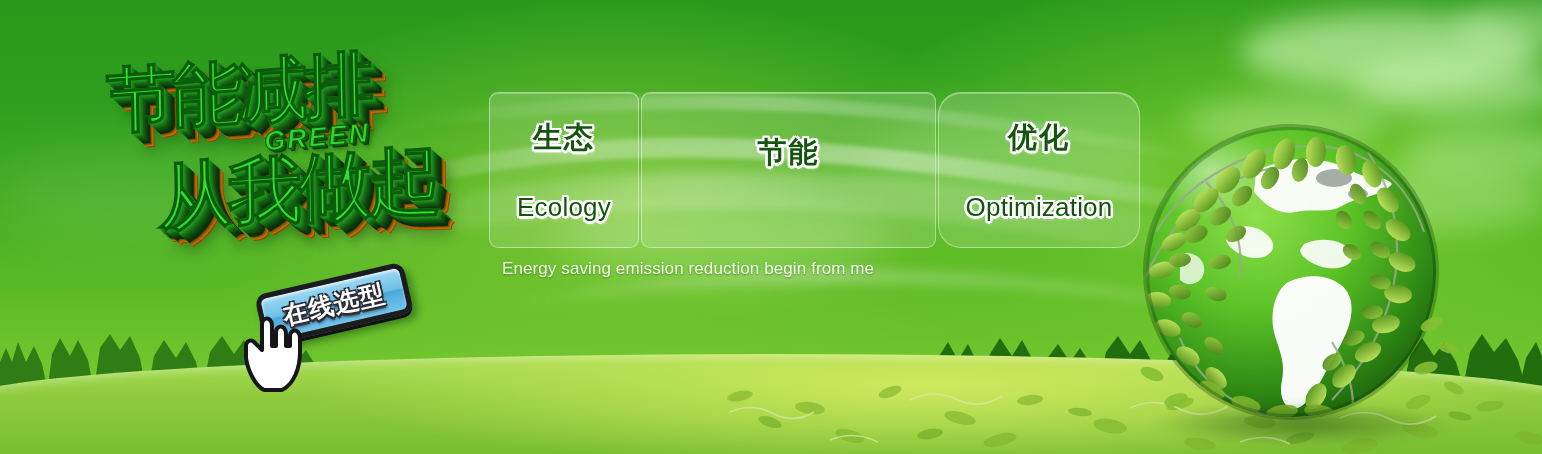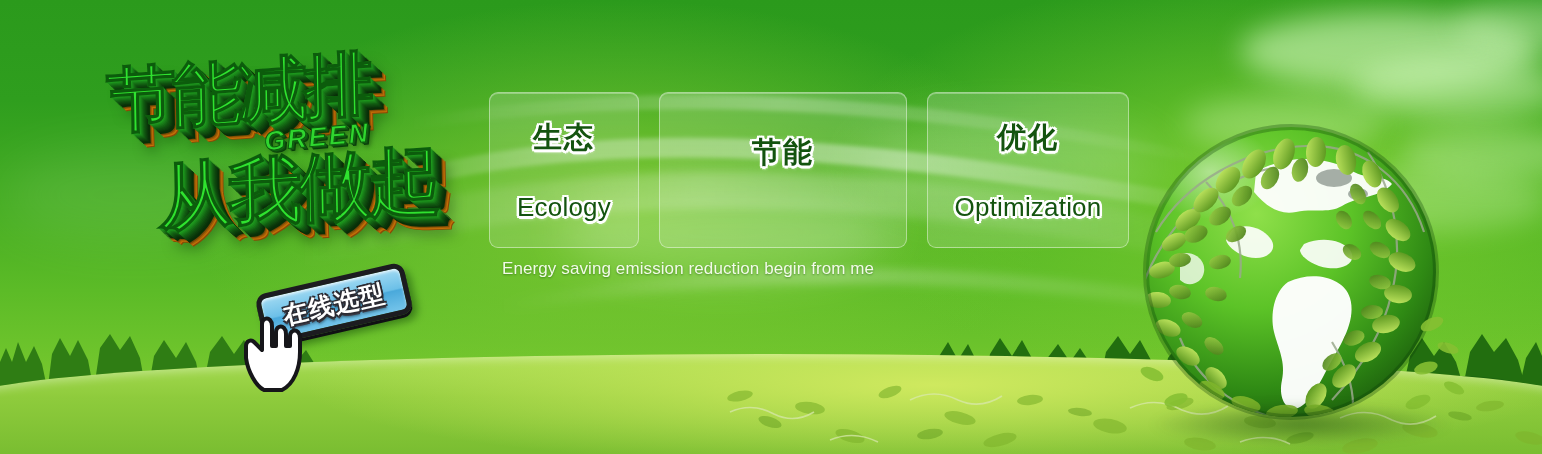--- a/index.html
+++ b/index.html
@@ -97,30 +97,30 @@
     position:absolute;left:0;top:0;width:152px;height:52px;
     display:flex;align-items:center;justify-content:center;
     font-size:25px;font-weight:bold;letter-spacing:1px;color:#ffffff;
     font-family:"DejaVu Sans","Liberation Sans",sans-serif;
     text-shadow:-1.5px -1.5px 0 #2b2b33,1.5px -1.5px 0 #2b2b33,-1.5px 1.5px 0 #2b2b33,
                 1.5px 1.5px 0 #2b2b33,0 3px 0 #3a3a45,0 4px 3px rgba(0,0,0,.5);
   }
   .cursor{position:absolute;left:238px;top:312px;width:78px;height:84px;}
 
   
-  .cards{position:absolute;left:489px;top:92px;display:flex;gap:20px;}
+  .cards{position:absolute;left:489px;top:92px;display:flex;gap:2px;}
   .card{
     width:150px;height:156px;border-radius:9px;box-sizing:border-box;
     border:1px solid rgba(255,255,255,.42);
     background:linear-gradient(180deg,rgba(255,255,255,.17) 0%,rgba(255,255,255,.09) 55%,rgba(255,255,255,.14) 100%);
     display:flex;flex-direction:column;align-items:center;justify-content:center;
     box-shadow:inset 0 1px 0 rgba(255,255,255,.3);
   }
-  .card.wide{width:248px;}
-  .card.wide2{width:202px;}
+  .card.wide{width:295px;}
+  .card.wide2{width:202px;border-radius:23px;}
   .card-cn{
     font-size:29px;font-weight:bold;color:#14540f;letter-spacing:2px;
     font-family:"DejaVu Sans","Liberation Sans",sans-serif;
     margin-bottom:34px;
     text-shadow:-2px -2px 0 #fff,2px -2px 0 #fff,-2px 2px 0 #fff,2px 2px 0 #fff,
                 0 -2.5px 0 #fff,0 2.5px 0 #fff,-2.5px 0 0 #fff,2.5px 0 0 #fff,
                 1px 3px 3px rgba(255,255,255,.55);
   }
   .card-en{
     font-size:26px;font-weight:normal;color:#14540f;letter-spacing:.2px;

